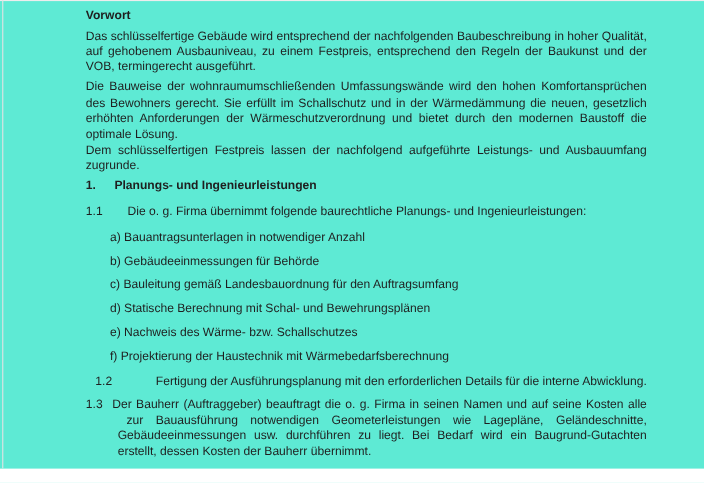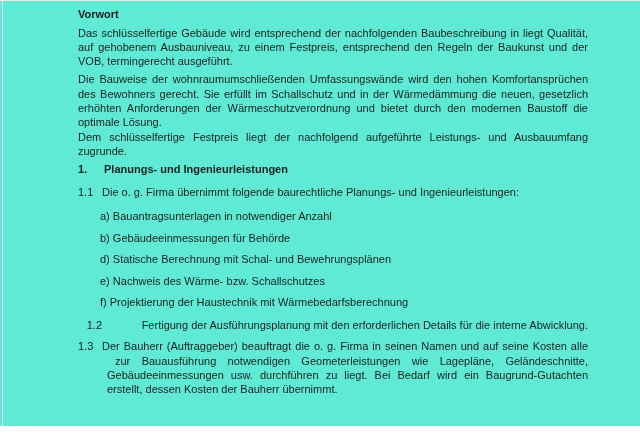--- a/index.html
+++ b/index.html
@@ -55,21 +55,21 @@
     display: flex;
     margin-top: 3.7px;
     font-weight: bold;
   }
   .sec-num { width: 26px; flex: none; }
 
   .item { display: flex; }
   .item-num { width: 24px; flex: none; }
   .item-text { flex: 1; min-width: 0; }
 
-  .item-11 { margin-top: 9.2px; }
+  .item-11 { margin-top: 9.2px; gap: 14px; }
   .item-12 { margin-top: 8.7px; text-align: right; }
   .item-13 { margin-top: 6.7px; }
 
   .sublist { margin: 0; }
   .sub {
     padding-left: 22px;
     margin-top: 7.2px;
   }
   .sub.first { margin-top: 9.7px; }
 
@@ -82,50 +82,51 @@
 
 <div class="page">
   <div class="edge-top"></div>
   <div class="edge-left"></div>
 
   <div class="content">
 
     <div class="doc-heading">Vorwort</div>
 
     <div class="p1">
-      <div class="line jl">Das schlüsselfertige Gebäude wird entsprechend der nachfolgenden Baubeschreibung in liegt Qualität,</div>
+      <div class="line jl">Das schlüsselfertige Gebäude wird entsprechend der nachfolgenden Baubeschreibung in hoher Qualität,</div>
       <div class="line jl">auf gehobenem Ausbauniveau, zu einem Festpreis, entsprechend den Regeln der Baukunst und der</div>
       <div class="line">VOB, termingerecht ausgeführt.</div>
     </div>
 
     <div class="p2">
       <div class="line jl">Die Bauweise der wohnraumumschließenden Umfassungswände wird den hohen Komfortansprüchen</div>
       <div class="line jl">des Bewohners gerecht. Sie erfüllt im Schallschutz und in der Wärmedämmung die neuen, gesetzlich</div>
       <div class="line jl">erhöhten Anforderungen der Wärmeschutzverordnung und bietet durch den modernen Baustoff die</div>
       <div class="line">optimale Lösung.</div>
     </div>
 
     <div class="p3">
-      <div class="line jl">Dem schlüsselfertige Festpreis liegt der nachfolgend aufgeführte Leistungs- und Ausbauumfang</div>
+      <div class="line jl">Dem schlüsselfertigen Festpreis lassen der nachfolgend aufgeführte Leistungs- und Ausbauumfang</div>
       <div class="line">zugrunde.</div>
     </div>
 
     <div class="sec-head">
       <span class="sec-num">1.</span>
       <span>Planungs- und Ingenieurleistungen</span>
     </div>
 
     <div class="item item-11">
       <span class="item-num">1.1</span>
       <span class="item-text">Die o. g. Firma übernimmt folgende baurechtliche Planungs- und Ingenieurleistungen:</span>
     </div>
 
     <div class="sublist">
       <div class="sub first">a) Bauantragsunterlagen in notwendiger Anzahl</div>
       <div class="sub">b) Gebäudeeinmessungen für Behörde</div>
+      <div class="sub">c) Bauleitung gemäß Landesbauordnung für den Auftragsumfang</div>
       <div class="sub">d) Statische Berechnung mit Schal- und Bewehrungsplänen</div>
       <div class="sub">e) Nachweis des Wärme- bzw. Schallschutzes</div>
       <div class="sub">f) Projektierung der Haustechnik mit Wärmebedarfsberechnung</div>
     </div>
 
     <div class="item item-12">
       <span class="item-num">1.2</span>
       <span class="item-text">Fertigung der Ausführungsplanung mit den erforderlichen Details für die interne Abwicklung.</span>
     </div>
 

